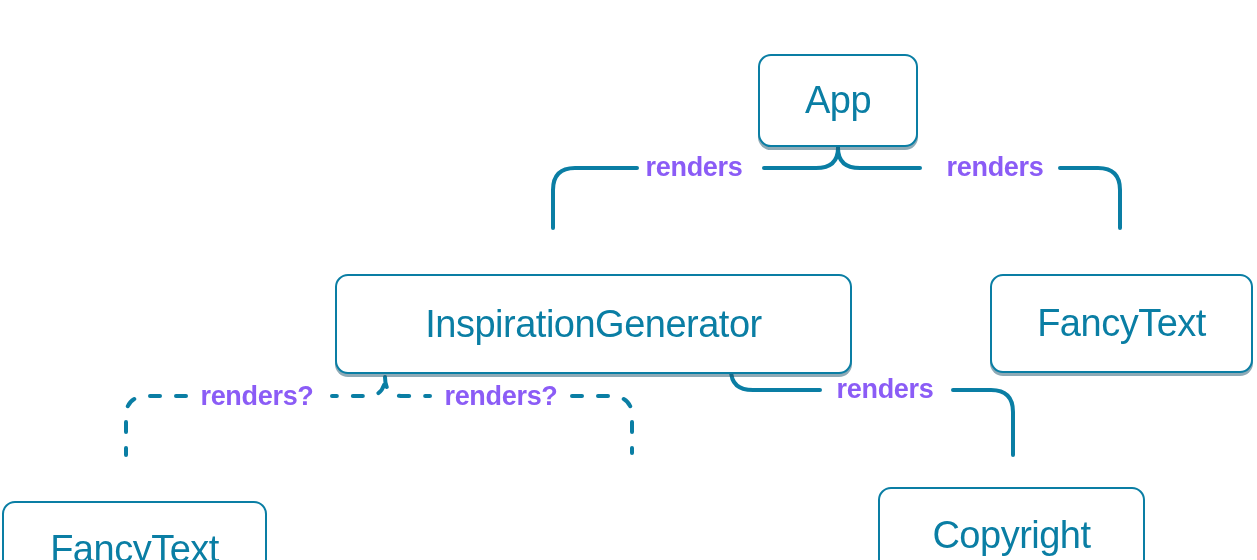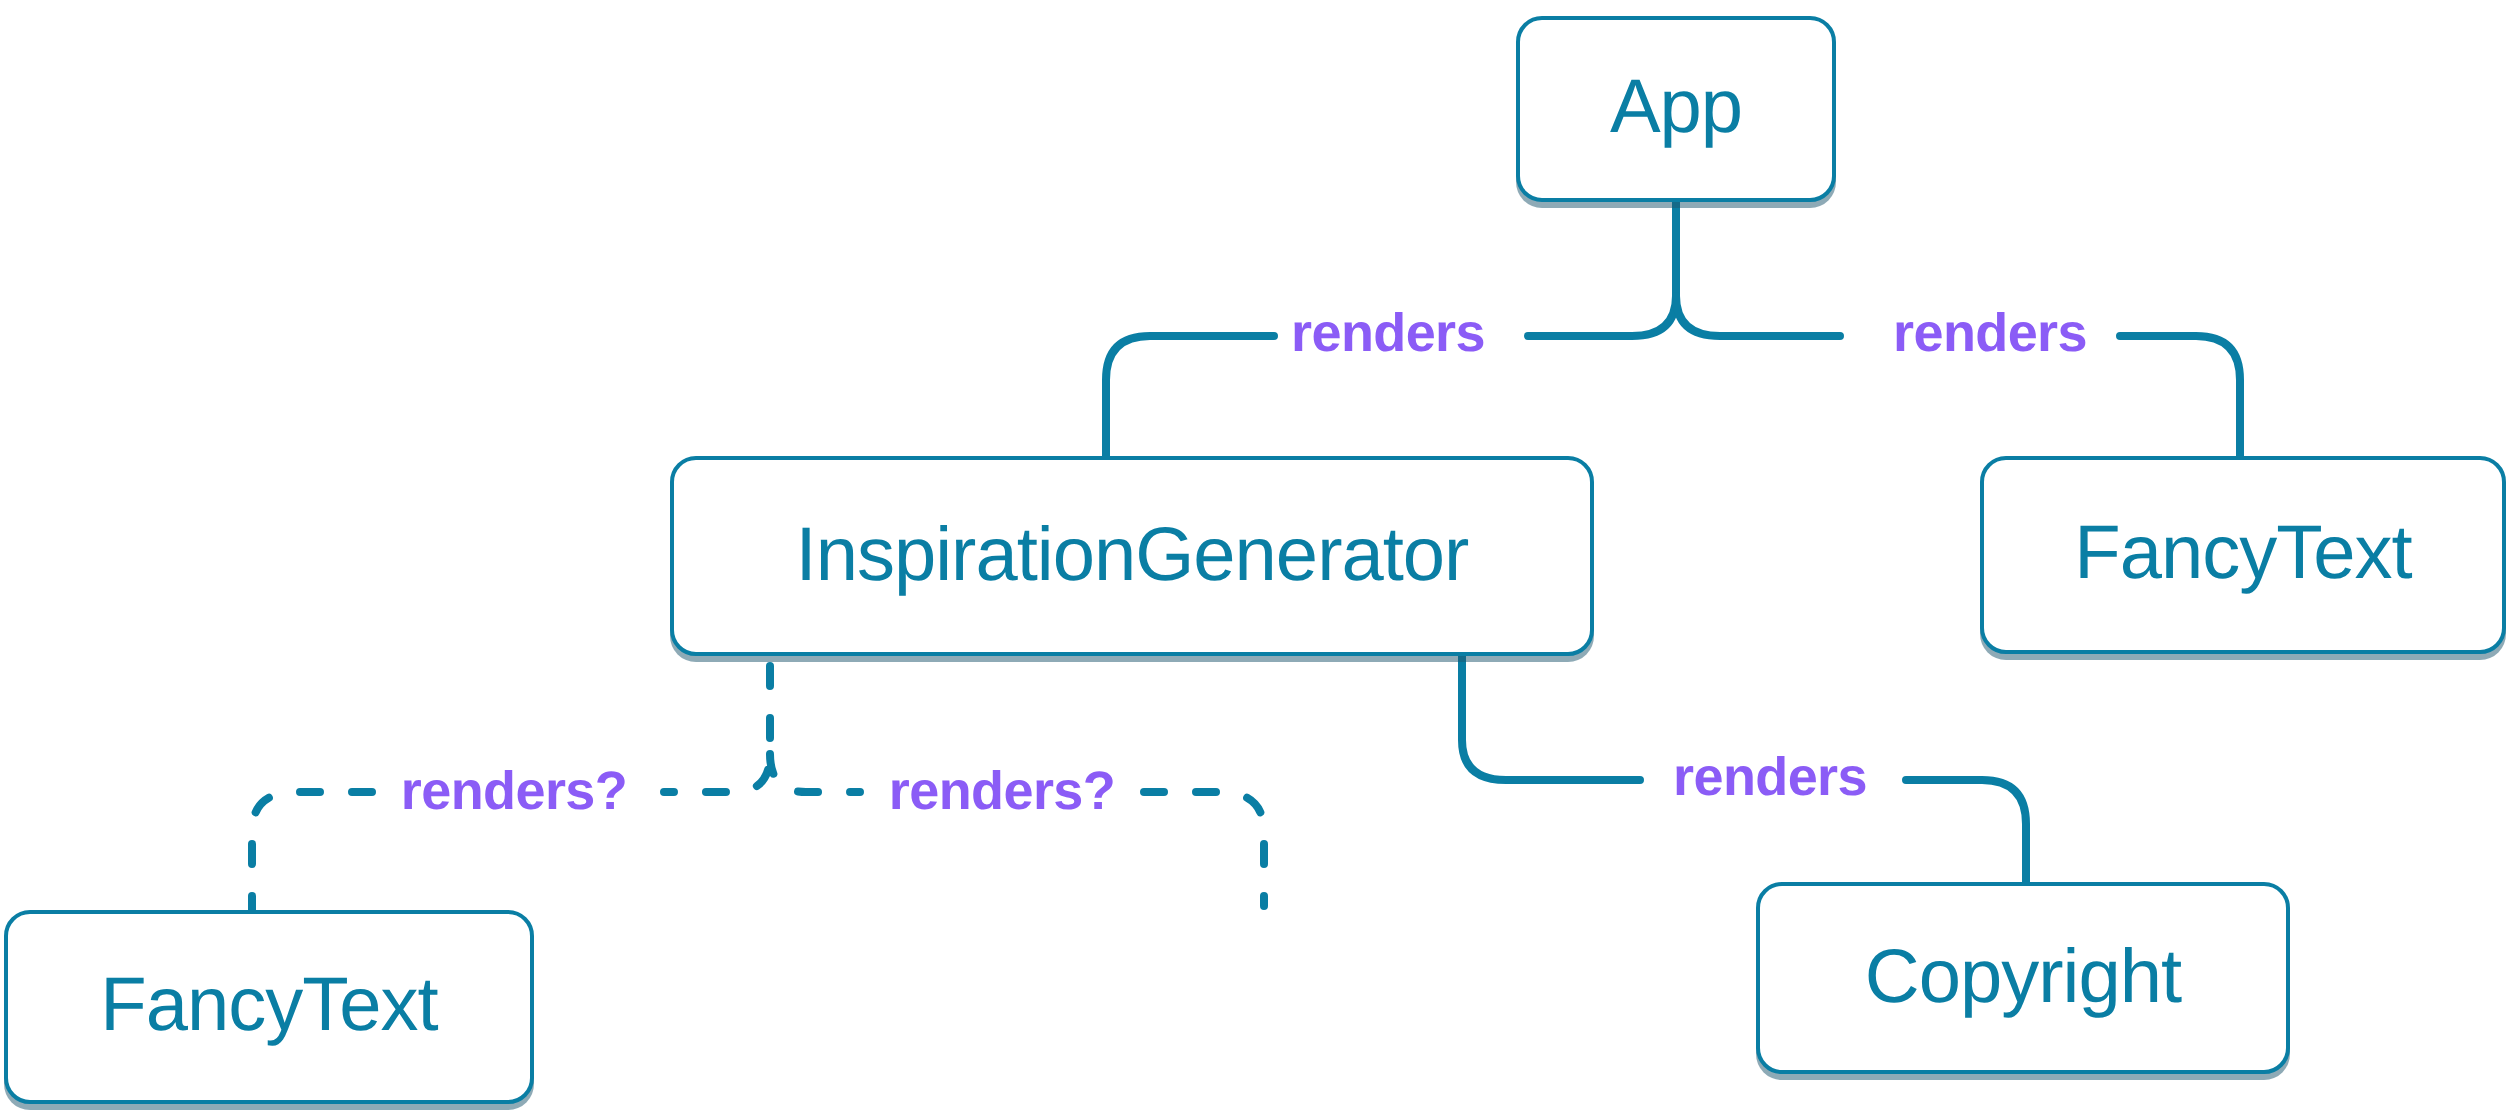--- a/index.html
+++ b/index.html
@@ -39,23 +39,24 @@
     justify-content: center;
     background: #ffffff;
     border: 2.5px solid #0a7ea4;
     border-radius: 13px;
     box-shadow: 0 3px 0 rgba(30, 85, 110, 0.5);
     color: #0a7ea4;
     font-size: 38px;
     font-weight: 500;
     letter-spacing: -0.5px;
     white-space: nowrap;
+    margin-top: 46px;
   }
   .node-app                  { left: 758px;  top: 8px;   width: 160px; height: 93px;  }
-  .node-inspiration-generator{ left: 335px;  top: 228px; width: 462px; height: 100px; }
+  .node-inspiration-generator{ left: 335px;  top: 228px; width: 517px; height: 100px; }
   .node-fancy-text-top       { left: 990px;  top: 228px; width: 263px; height: 99px;  }
   .node-fancy-text-bottom    { left: 2px;    top: 455px; width: 265px; height: 97px;  }
   .node-color                { left: 537px;  top: 453px; width: 183px; height: 98px;  }
   .node-copyright            { left: 878px;  top: 441px; width: 267px; height: 96px;  }
 
   .edge-label {
     position: absolute;
     transform: translate(-50%, -50%);
     color: #8b5cf6;
     font-size: 27px;

